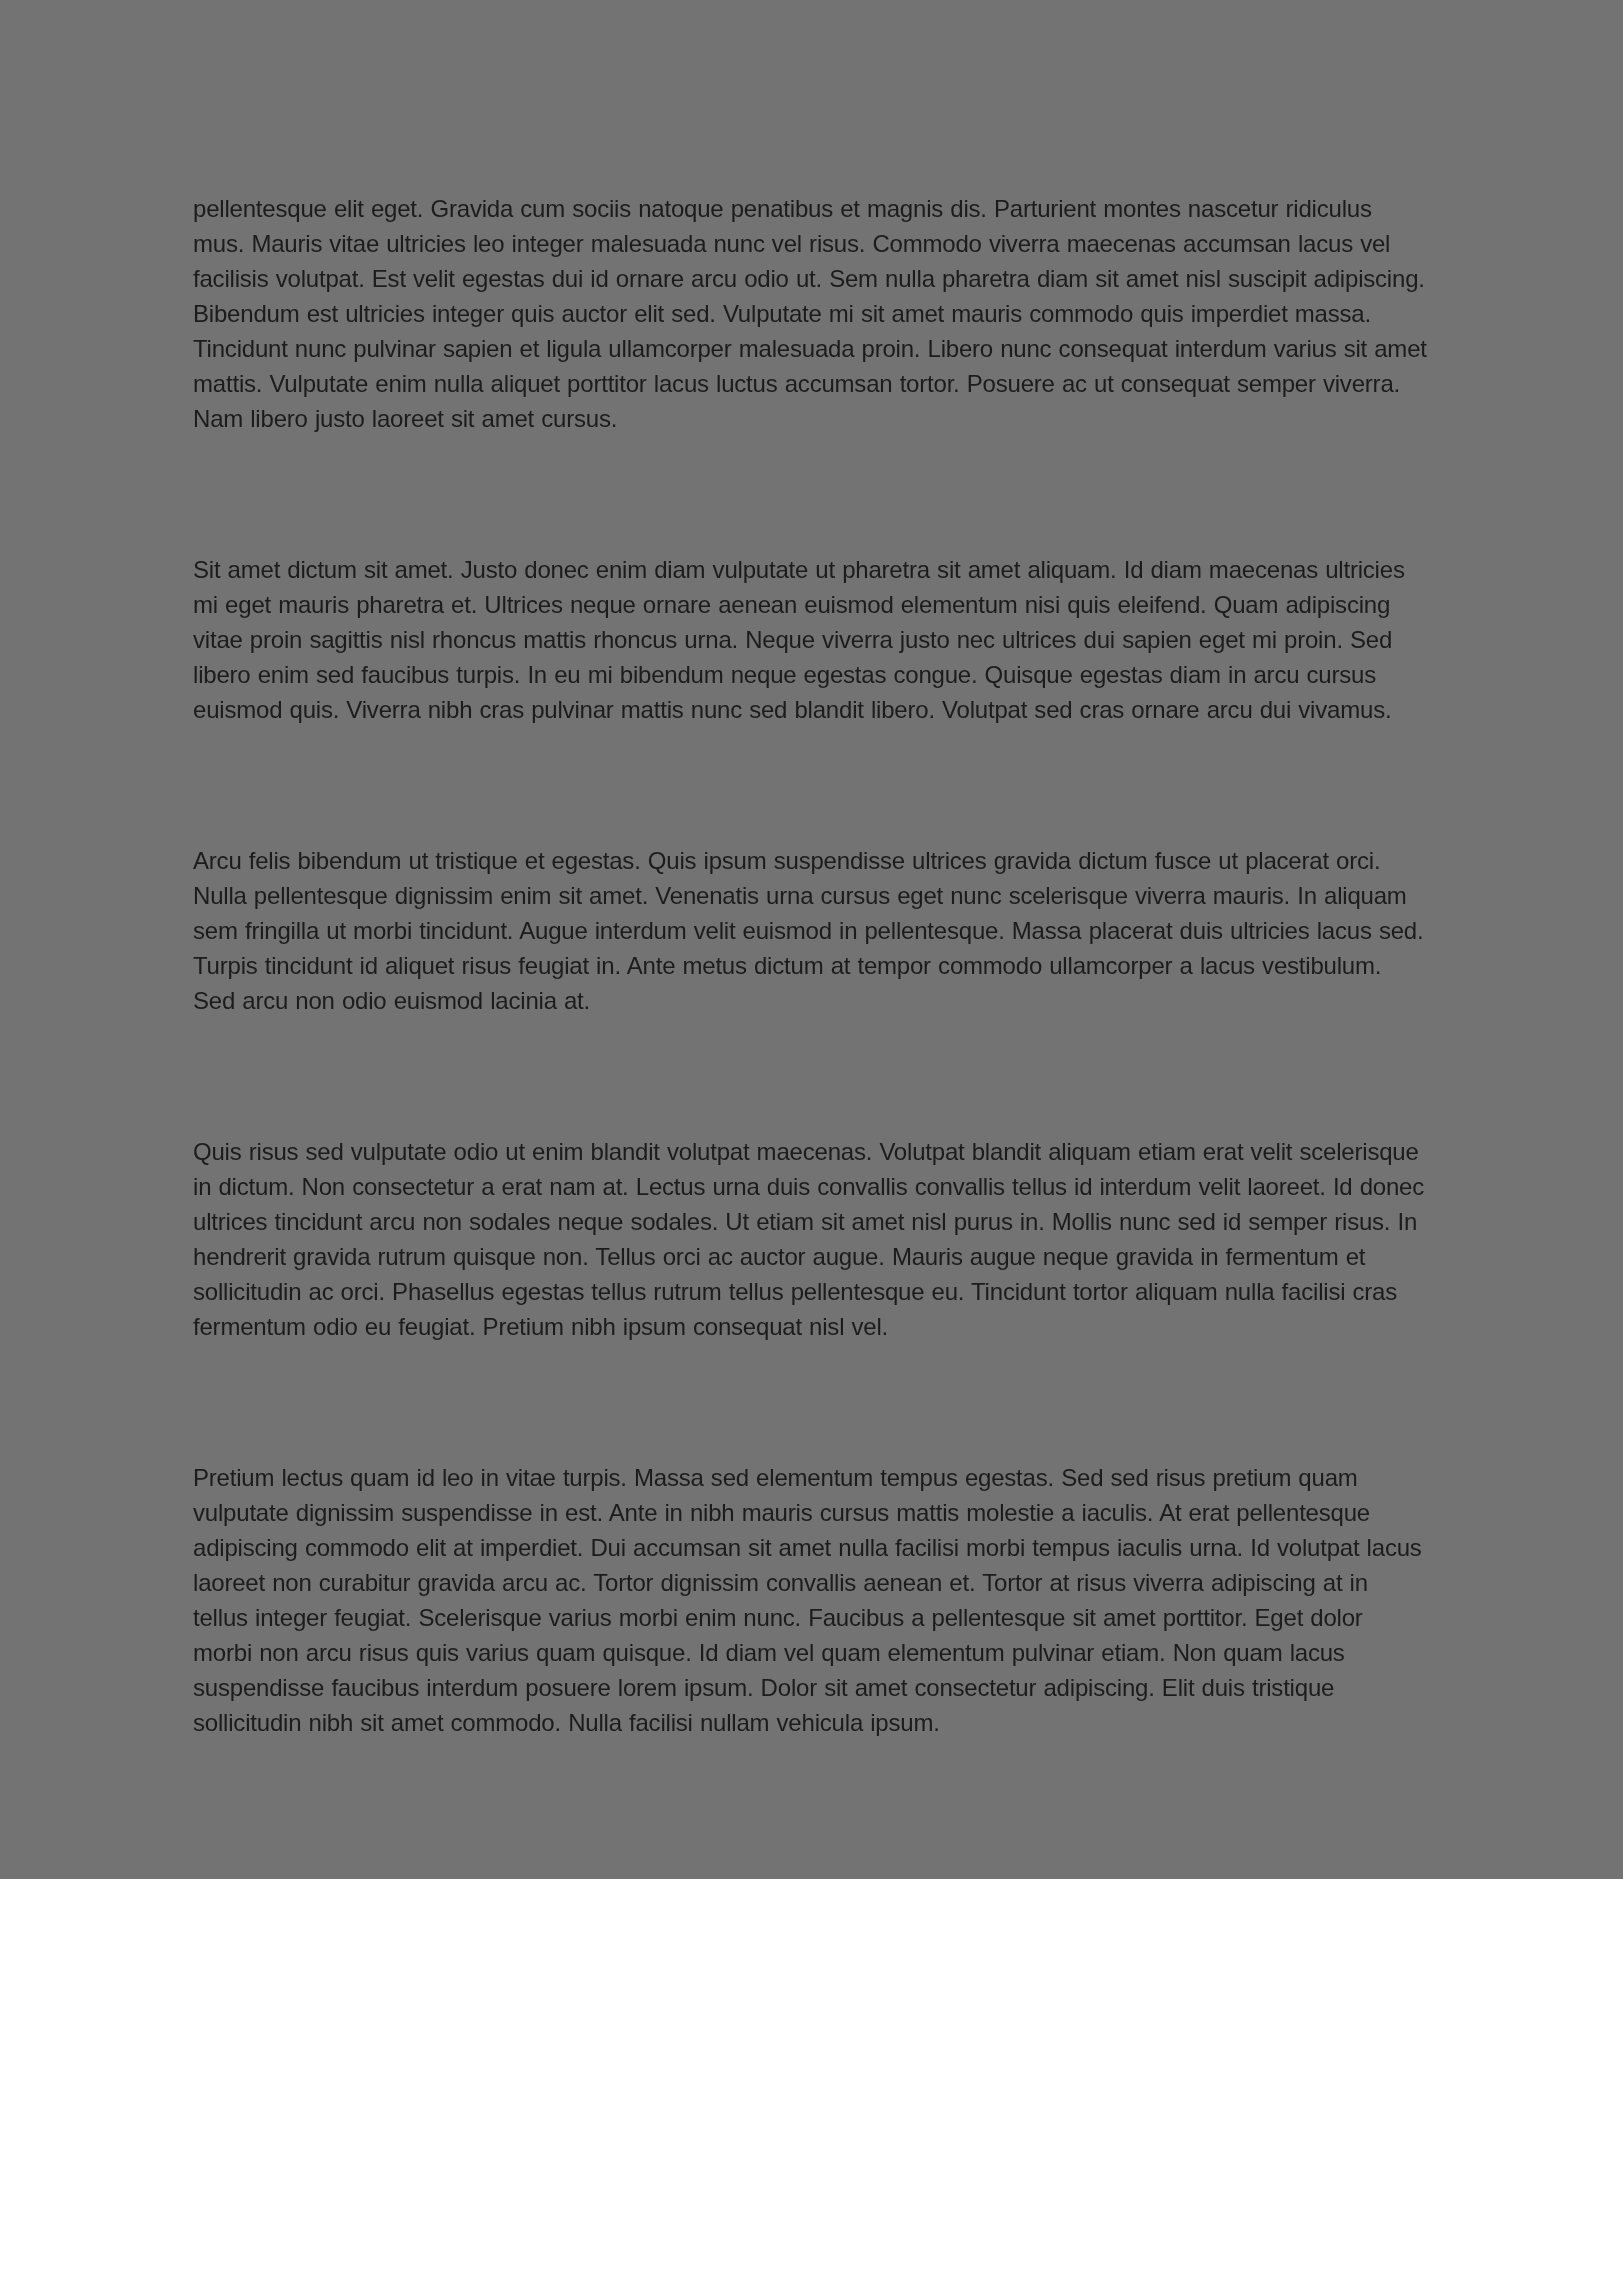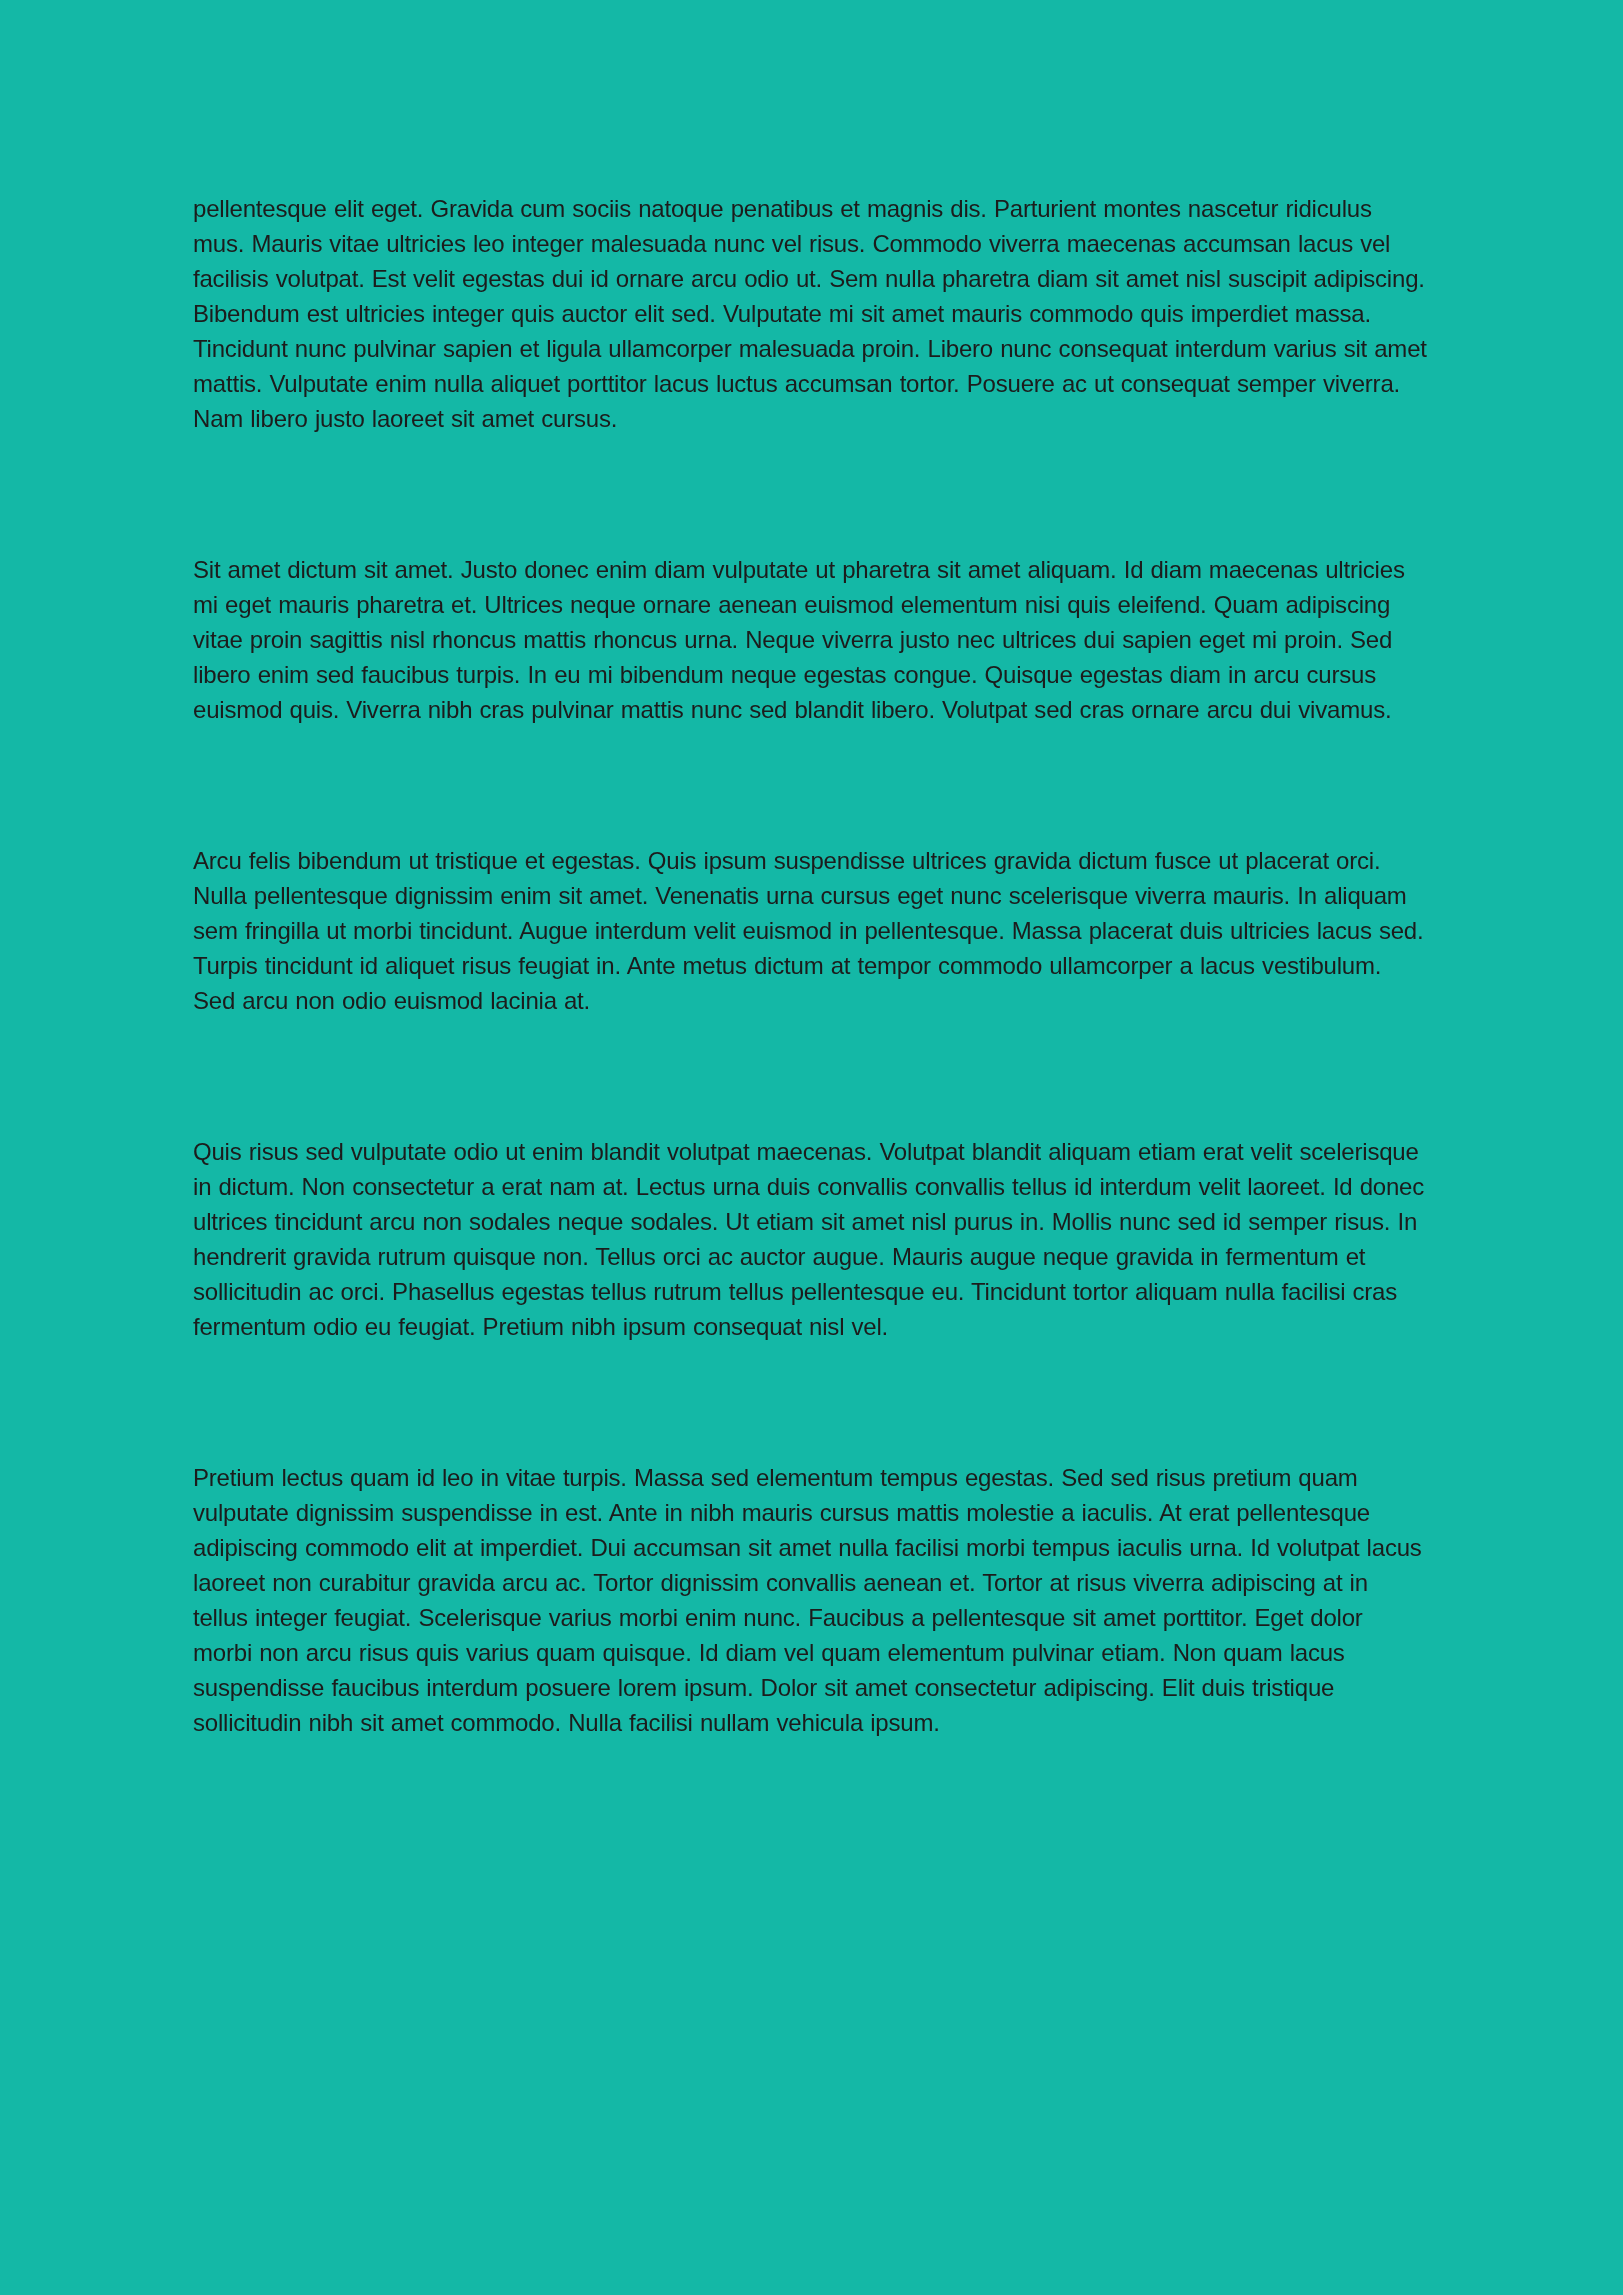--- a/index.html
+++ b/index.html
@@ -3,22 +3,22 @@
 <meta charset="utf-8">
 <style>
   html, body {
     margin: 0;
     padding: 0;
     background: #ffffff;
   }
   .page {
     position: relative;
     width: 1623px;
-    height: 2295px;
-    background: #14b8a6;
+    height: 1879px;
+    background: #737373;
     overflow: hidden;
     font-family: "Liberation Sans", sans-serif;
   }
   .text-body {
     position: absolute;
     top: 191px;
     left: 193px;
     right: 195px;
     color: #1c1c1c;
   }

